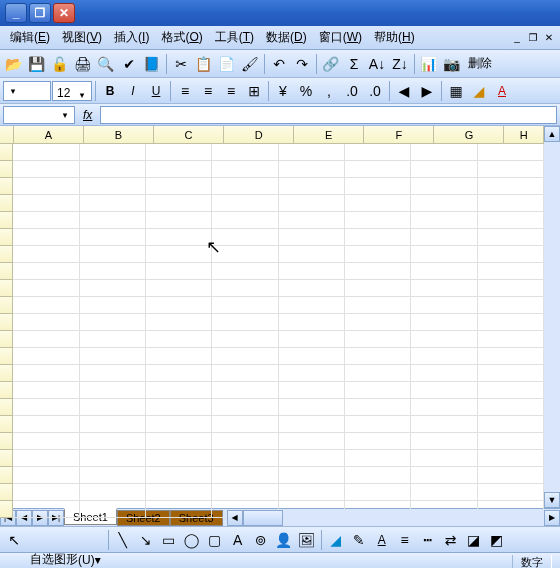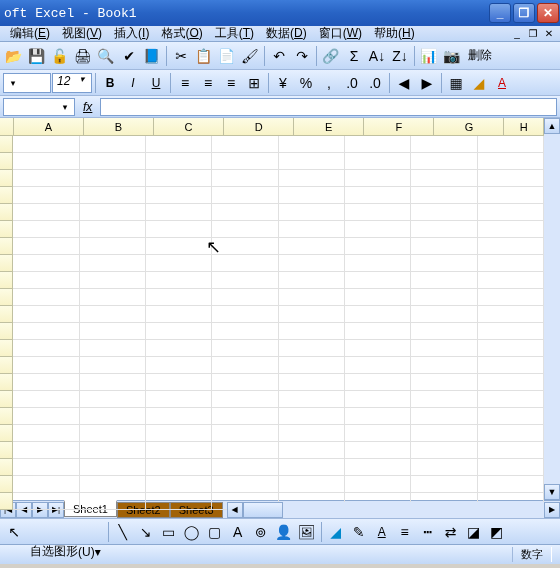--- a/index.html
+++ b/index.html
@@ -3,35 +3,35 @@
 <meta charset="utf-8">
 <style>
 * { margin: 0; padding: 0; box-sizing: border-box; font-family: "SimSun", Arial, sans-serif; font-size: 12px; }
 body { width: 560px; height: 568px; background: #d4d0c8; overflow: hidden; position: relative; }
 
 .titlebar { height: 26px; background: linear-gradient(to bottom, #3c7bd9 0%, #2863c4 50%, #1f56b8 100%); display: flex; align-items: center; color: #fff; padding-left: 4px; }
 .titlebar-text { flex: 1; font-family: "Courier New", monospace; font-size: 13px; }
 .winbtn { width: 22px; height: 20px; margin: 0 1px; background: linear-gradient(to bottom, #7ba7e8, #3b6ed1); border: 1px solid #1a4a9e; border-radius: 3px; display: flex; align-items: center; justify-content: center; color: #fff; font-weight: bold; cursor: pointer; }
 .winbtn.close { background: linear-gradient(to bottom, #e88a7b, #d14a3b); border-color: #9e2a1a; }
 
-.menubar { height: 16px; background: linear-gradient(to bottom, #d9e6fb, #c2d8f7); display: flex; align-items: center; padding: 0 4px; border-bottom: 1px solid #8ba8d0; }
+.menubar { height: 24px; background: linear-gradient(to bottom, #d9e6fb, #c2d8f7); display: flex; align-items: center; padding: 0 4px; border-bottom: 1px solid #8ba8d0; }
 .menu-item { padding: 2px 6px; cursor: pointer; white-space: nowrap; }
 .menu-item .ul { text-decoration: underline; }
 .menu-spacer { flex: 1; }
 .doc-winbtns { display: flex; gap: 2px; }
 .doc-winbtns span { width: 14px; height: 12px; font-size: 10px; display: flex; align-items: center; justify-content: center; cursor: pointer; }
 
 .toolbar { height: 28px; background: linear-gradient(to bottom, #e6f0ff, #c2d8f7); display: flex; align-items: center; padding: 2px 3px; border-bottom: 1px solid #a0b8dc; gap: 1px; }
 .tbtn { width: 22px; height: 22px; background: transparent; border: 1px solid transparent; border-radius: 2px; display: flex; align-items: center; justify-content: center; cursor: pointer; font-size: 14px; }
 .tsep { width: 1px; height: 20px; background: #8ba8d0; margin: 0 2px; }
 .ttext { padding: 0 4px; cursor: pointer; }
 
 .fmtbar { height: 26px; background: linear-gradient(to bottom, #e6f0ff, #c2d8f7); display: flex; align-items: center; padding: 2px 3px; border-bottom: 1px solid #a0b8dc; gap: 1px; }
 .font-sel { width: 48px; height: 20px; background: #fff; border: 1px solid #7b9ed0; padding: 0 4px; display: flex; align-items: center; }
-.size-sel { width: 40px; height: 20px; background: #fff; border: 1px solid #7b9ed0; padding: 0 4px; display: flex; align-items: flex-start; font-style: italic; }
+.size-sel { width: 40px; height: 20px; background: #fff; border: 1px solid #7b9ed0; padding: 0 4px; display: flex; align-items: flex-end; }
 .dd { width: 10px; font-size: 9px; text-align: center; cursor: pointer; }
 
 .namebox-row { height: 22px; background: linear-gradient(to bottom, #e6f0ff, #c2d8f7); display: flex; align-items: center; padding: 2px 3px; border-bottom: 1px solid #a0b8dc; gap: 2px; }
 .namebox { width: 72px; height: 18px; background: #fff; border: 1px solid #7b9ed0; padding: 0 4px; display: flex; align-items: center; }
 .fxlabel { font-style: italic; padding: 0 6px; text-decoration: underline; }
 .formula-input { flex: 1; height: 18px; background: #fff; border: 1px solid #7b9ed0; padding: 0 4px; }
 
 .sheet-area { position: relative; height: 382px; display: flex; background: #fff; }
 .col-headers { display: flex; height: 18px; background: linear-gradient(to bottom, #fdfce4, #f8f3c8); border-bottom: 1px solid #c0c0a0; position: absolute; top: 0; left: 0; right: 16px; }
 .corner { width: 14px; height: 18px; background: linear-gradient(to bottom, #fdfce4, #f8f3c8); border-right: 1px solid #c0c0a0; border-bottom: 1px solid #c0c0a0; }
@@ -61,21 +61,20 @@
 .statusbar { height: 20px; background: linear-gradient(to bottom, #e6f0ff, #c2d8f7); display: flex; align-items: center; padding: 0 8px; border-top: 1px solid #8ba8d0; }
 .status-spacer { flex: 1; }
 .status-item { padding: 0 8px; border-left: 1px solid #a0b8dc; border-right: 1px solid #fff; font-size: 11px; }
 
 .cursor-arrow { position: absolute; left: 206px; top: 236px; pointer-events: none; font-size: 18px; }
 </style>
 </head>
 <body>
 
 <div class="titlebar">
-  <span class="titlebar-text">oft Excel - Book1</span>
   <div class="winbtn">_</div>
   <div class="winbtn">❐</div>
   <div class="winbtn close">✕</div>
 </div>
 
 <div class="menubar">
   <div class="menu-item"><span>编辑</span>(<span class="ul">E</span>)</div>
   <div class="menu-item"><span>视图</span>(<span class="ul">V</span>)</div>
   <div class="menu-item"><span>插入</span>(<span class="ul">I</span>)</div>
   <div class="menu-item"><span>格式</span>(<span class="ul">O</span>)</div>

